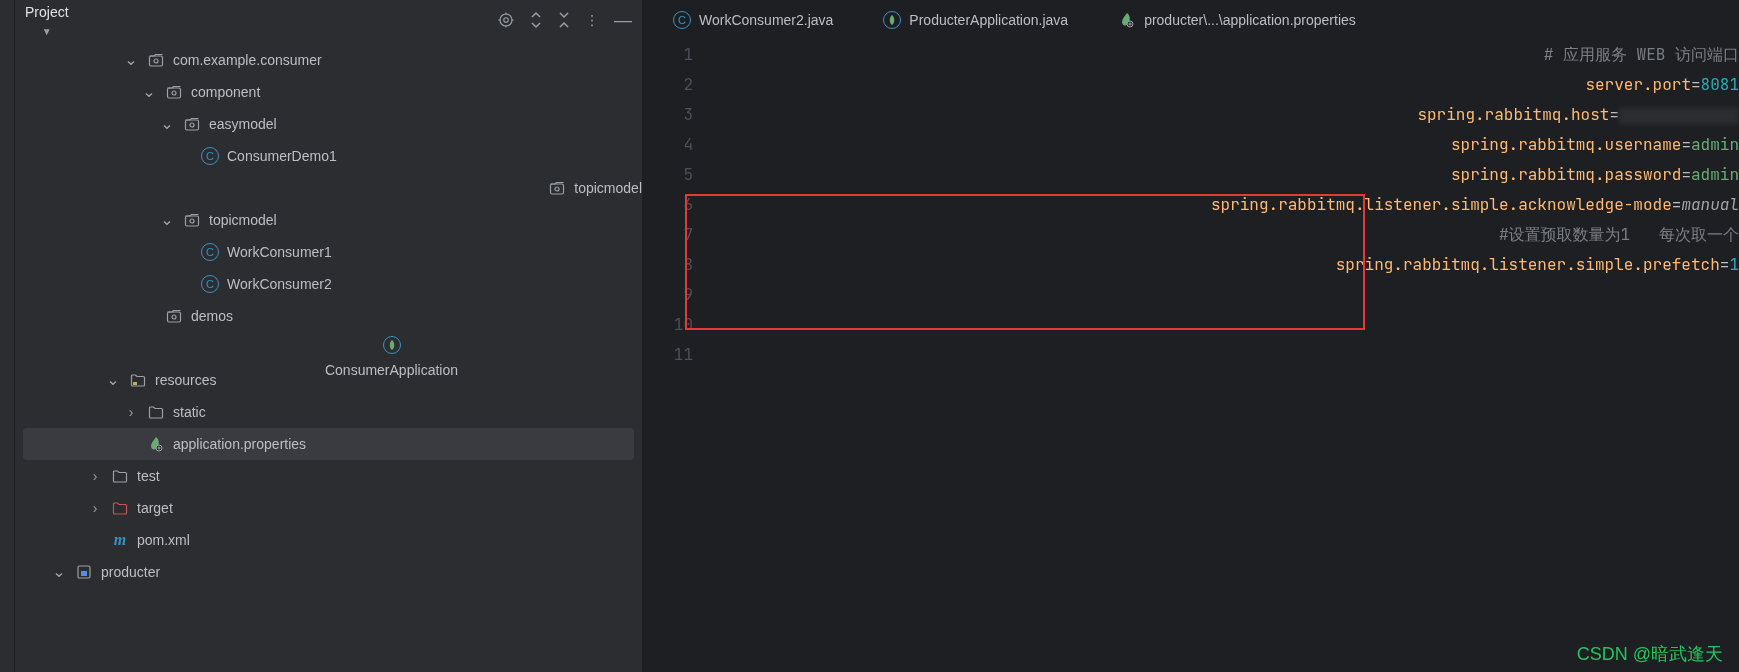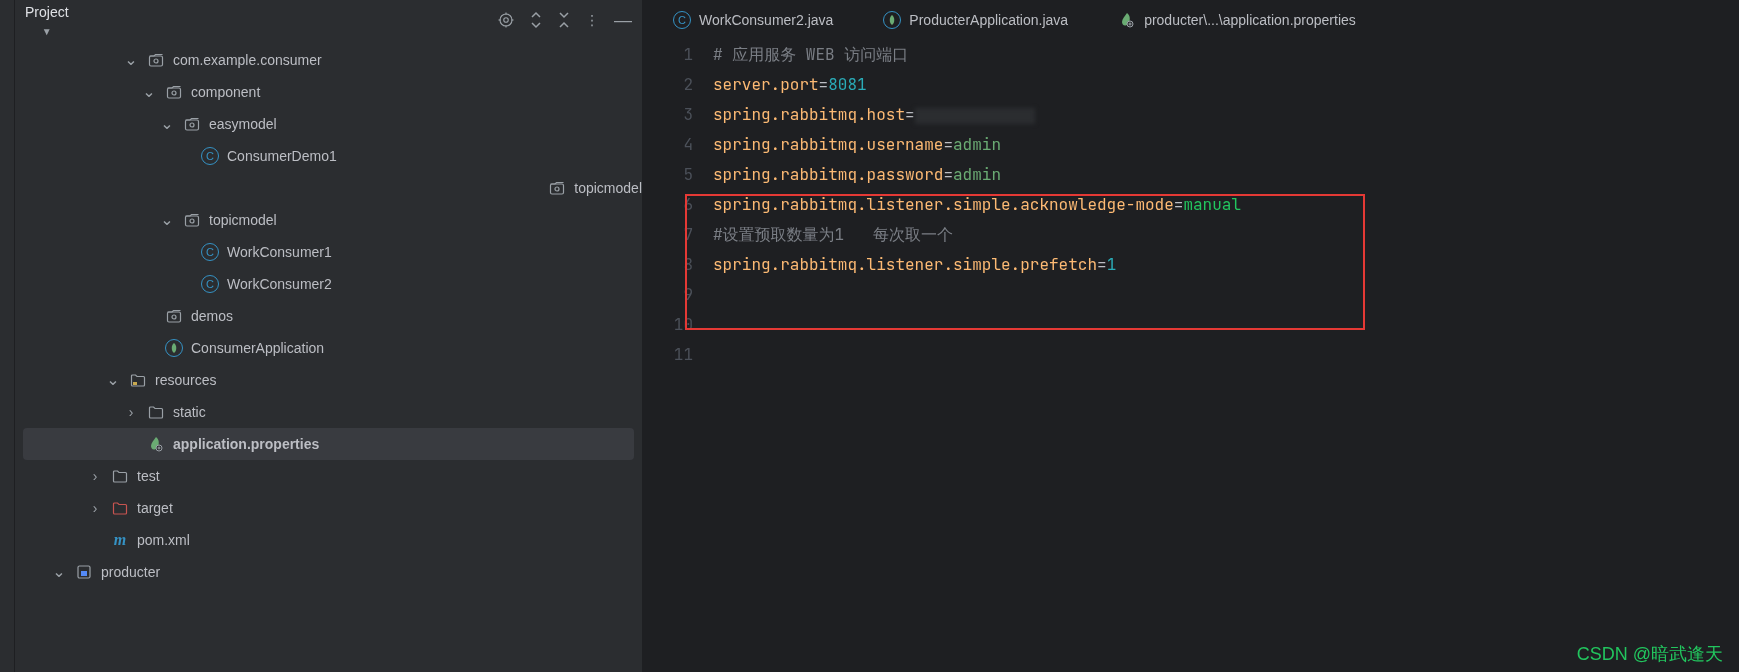--- a/index.html
+++ b/index.html
@@ -47,21 +47,21 @@
 .chev-down { font-size: 10px; color: #9aa0a6; }
 .tree { flex: 1; overflow-y: auto; padding-top: 4px; }
 .tree-row {
   display: flex;
   align-items: center;
   height: 32px;
   cursor: pointer;
   color: #bcbec4;
 }
 .tree-row.selected { background: #393b40; border-radius: 4px; margin: 0 8px; }
-.tree-row.selected .row-content { padding-left: 0; font-weight: bold; }
+.tree-row.selected .row-content { padding-left: 0; }
 .row-content { display: flex; align-items: center; gap: 8px; width: 100%; }
 .arrow {
   width: 16px;
   display: flex;
   justify-content: center;
   color: #9aa0a6;
   font-size: 9px;
 }
 .arrow.spacer { visibility: hidden; }
 .icon-slot { width: 18px; display: flex; justify-content: center; align-items: center; }
@@ -111,27 +111,27 @@
 }
 .gutter {
   width: 70px;
   text-align: right;
   padding-right: 20px;
   color: #4b5059;
   user-select: none;
 }
 .gutter div, .code-lines .line { height: 30px; line-height: 30px; }
 .code-lines { flex: 1; position: relative; }
-.line { white-space: pre; }
+.line { white-space: pre; text-align: right; }
 .comment { color: #7a7e85; }
 .key { color: #fdba74; }
 .eq { color: #bcbec4; }
 .val { color: #6aab73; }
 .num { color: #2aacb8; margin-top: 17px; }
-.ital { color: #22c55e; }
+.ital { font-style: italic; color: #a3a3a3; }
 .highlight-box {
   position: absolute;
   left: 685px;
   top: 194px;
   width: 680px;
   height: 136px;
   border: 2px solid #e53935;
   pointer-events: none;
 }
 .redacted {
@@ -291,21 +291,21 @@
             <svg width="16" height="16" viewBox="0 0 16 16" fill="none" stroke="#9aa0a6" stroke-width="1.2">
               <rect x="1.5" y="4" width="13" height="10" rx="1.5"></rect>
               <path d="M1.5 4 L6 4 L7.5 2.5 L14.5 2.5"></path>
               <circle cx="8" cy="9" r="2"></circle>
             </svg>
           </span>
           <span class="label">demos</span>
         </div>
       </div>
       <div class="tree-row">
-        <div class="row-content" style="padding-left: 126px;">
+        <div class="row-content" style="padding-left: 126px; flex-direction: column;">
           <span class="arrow spacer">·</span>
           <span class="icon-slot">
             <div class="class-icon" style="border-color:#3592c4;">
               <svg width="10" height="10" viewBox="0 0 10 10">
                 <path d="M5 0 C8 2 8 8 5 10 C2 8 2 2 5 0" fill="#6aab73"></path>
               </svg>
             </div>
           </span>
           <span class="label">ConsumerApplication</span>
         </div>

